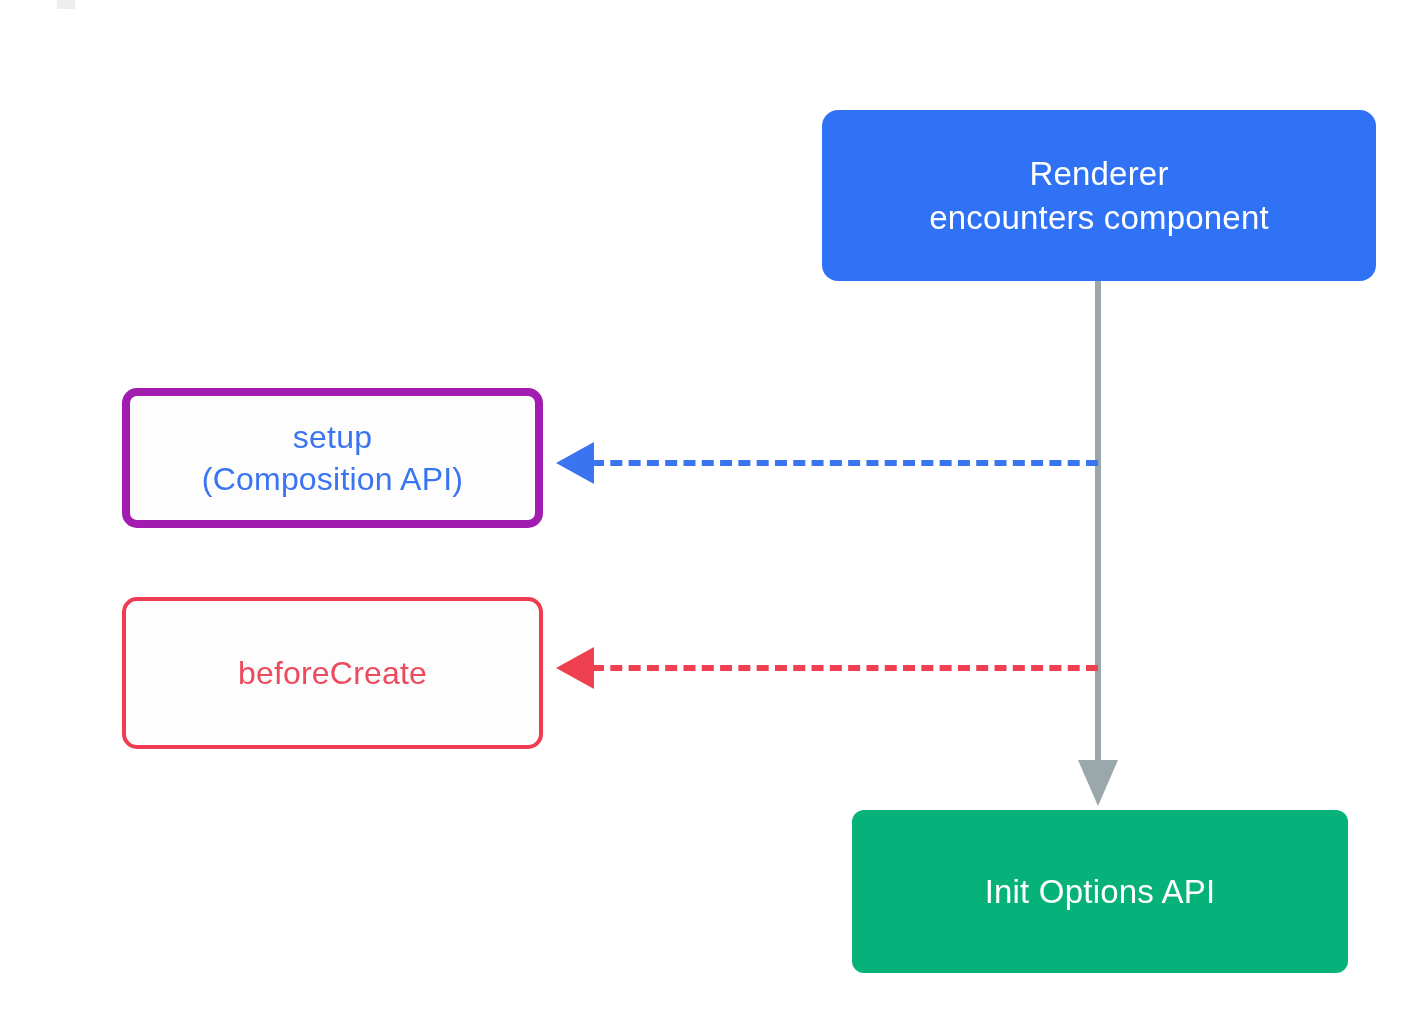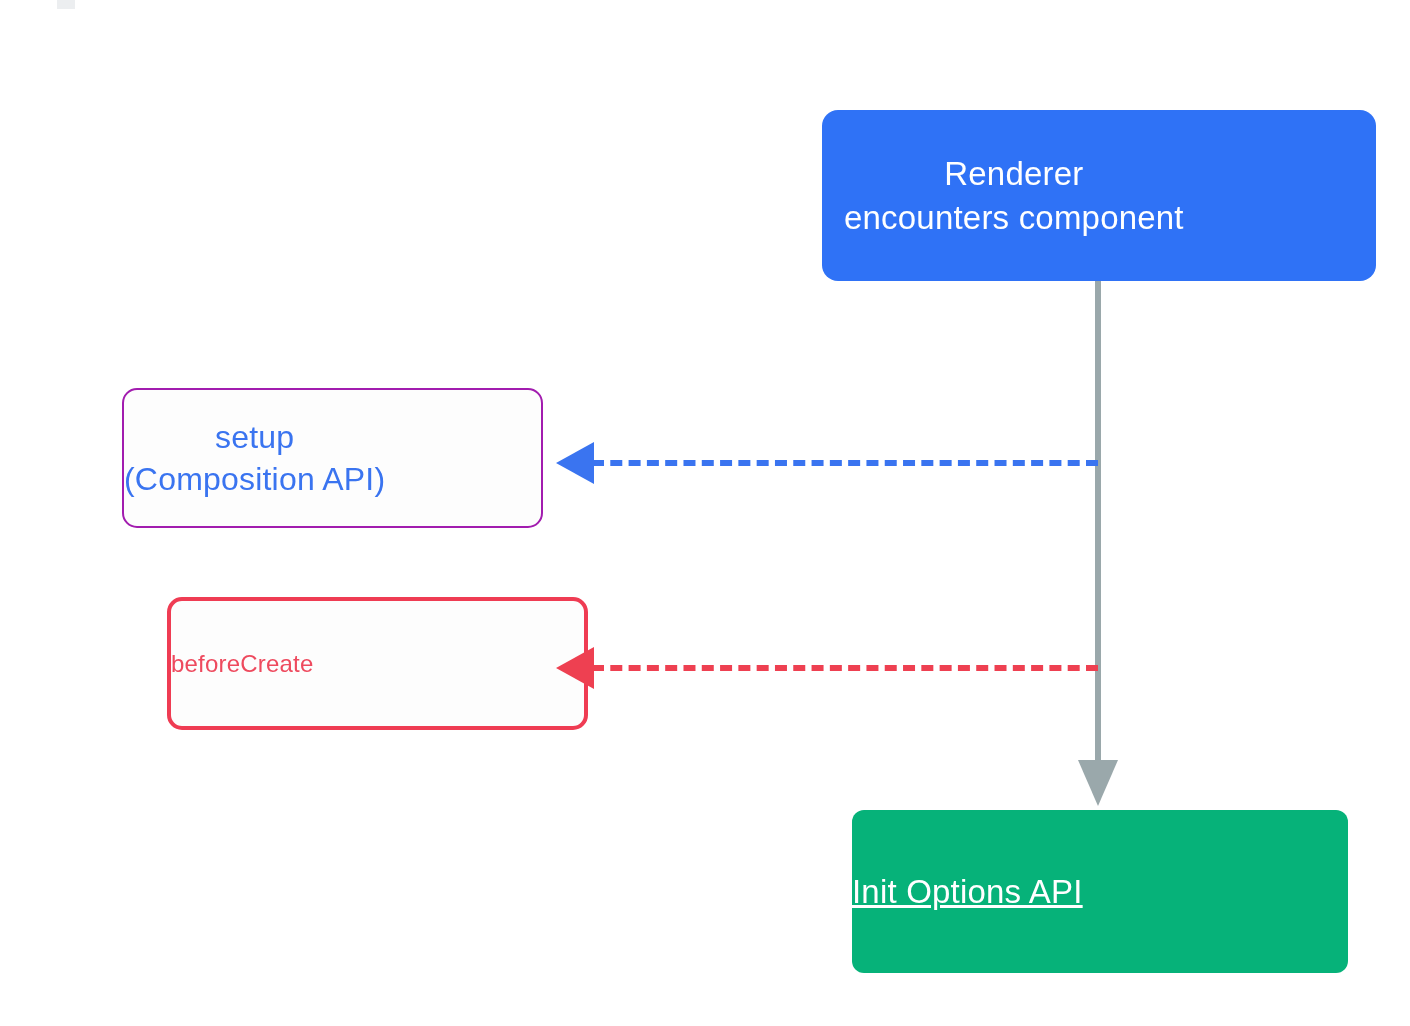--- a/index.html
+++ b/index.html
@@ -17,20 +17,21 @@
     background: #ffffff;
     overflow: hidden;
   }
 
   
   .node {
     position: absolute;
     box-sizing: border-box;
     display: flex;
     align-items: center;
+    justify-content: center;
     text-align: center;
     line-height: 1.32;
     letter-spacing: 0.2px;
   }
 
   
   .node--renderer {
     left: 822px;
     top: 110px;
     width: 554px;
@@ -42,51 +43,49 @@
     padding: 0 22px;
   }
 
   
   .node--setup {
     left: 122px;
     top: 388px;
     width: 421px;
     height: 140px;
     background: #fdfdfd;
-    border: 2px solid #a21caf;
+    border: 8px solid #a21caf;
     border-radius: 15px;
     color: #3a74f0;
     font-size: 32px;
   }
 
   
   .node--before-create {
     left: 122px;
     top: 597px;
     width: 421px;
-    height: 133px;
+    height: 152px;
     background: #fdfdfd;
     border: 4px solid #ef3c53;
     border-radius: 15px;
     color: #ee4a5e;
-    font-size: 24px;
-    margin-left: 45px;
+    font-size: 32px;
   }
 
   
   .node--init-options {
     left: 852px;
     top: 810px;
     width: 496px;
     height: 163px;
     background: #06b279;
     border-radius: 12px;
     color: #ffffff;
     font-size: 33px;
-    text-decoration: underline;
   }
 
   .node-label {
     white-space: pre-line;
     display: block;
   }
 
   
   .connector { position: absolute; }
 

